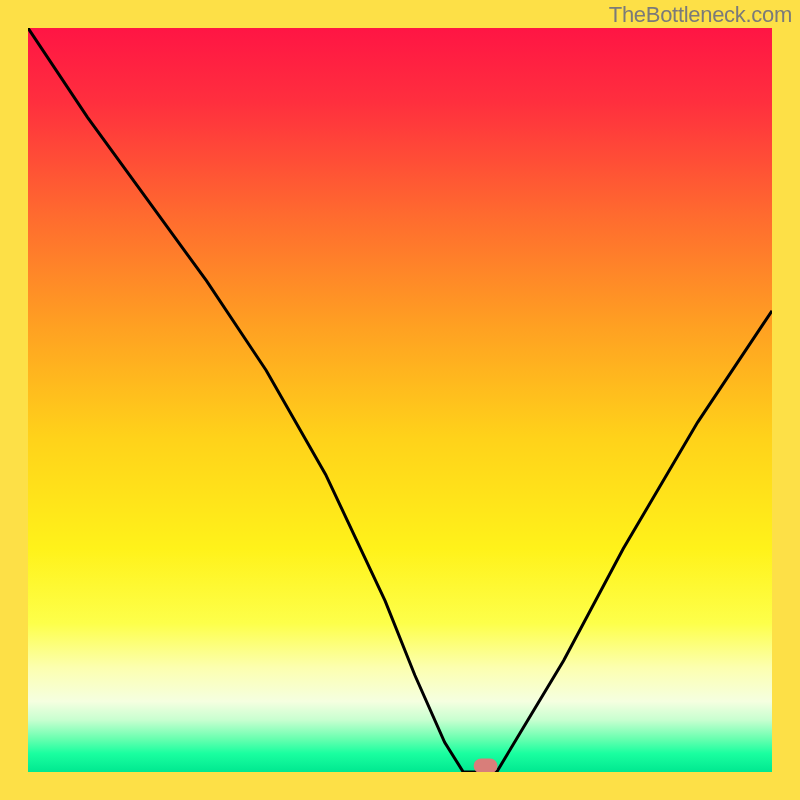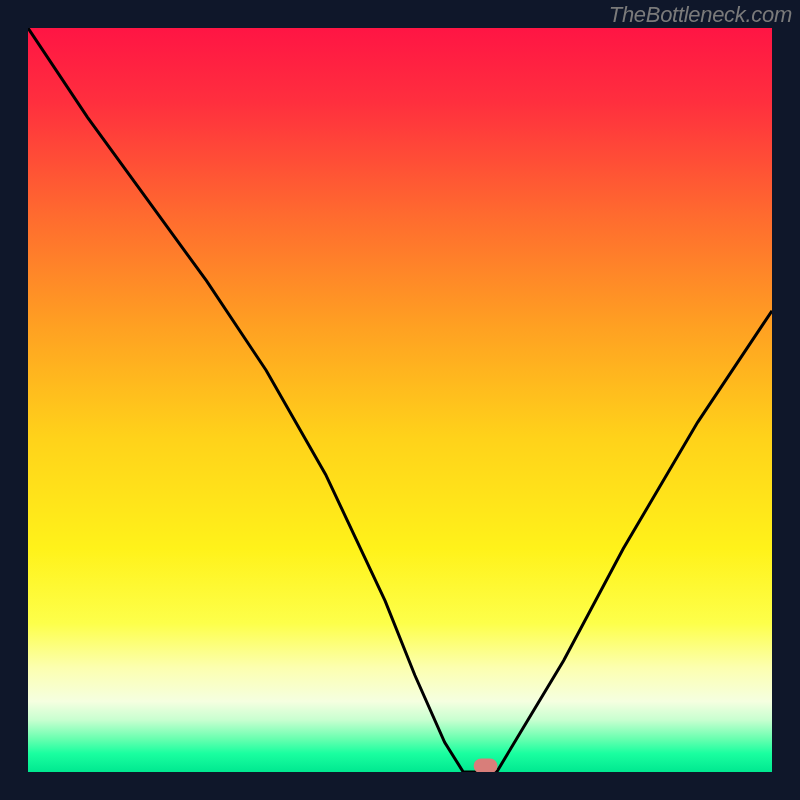--- a/index.html
+++ b/index.html
@@ -8,22 +8,21 @@
     width: 800px;
     height: 800px;
     background: #000;
     overflow: hidden;
     font-family: Arial, Helvetica, sans-serif;
   }
   .outer {
     position: relative;
     width: 800px;
     height: 800px;
-    background: #0f172a;
-    font-style: italic;
+    background: #fde047;
   }
   .watermark {
     position: absolute;
     top: 2px;
     right: 8px;
     color: #7a7a7a;
     font-size: 22px;
     font-weight: 500;
     letter-spacing: -0.3px;
     z-index: 10;

